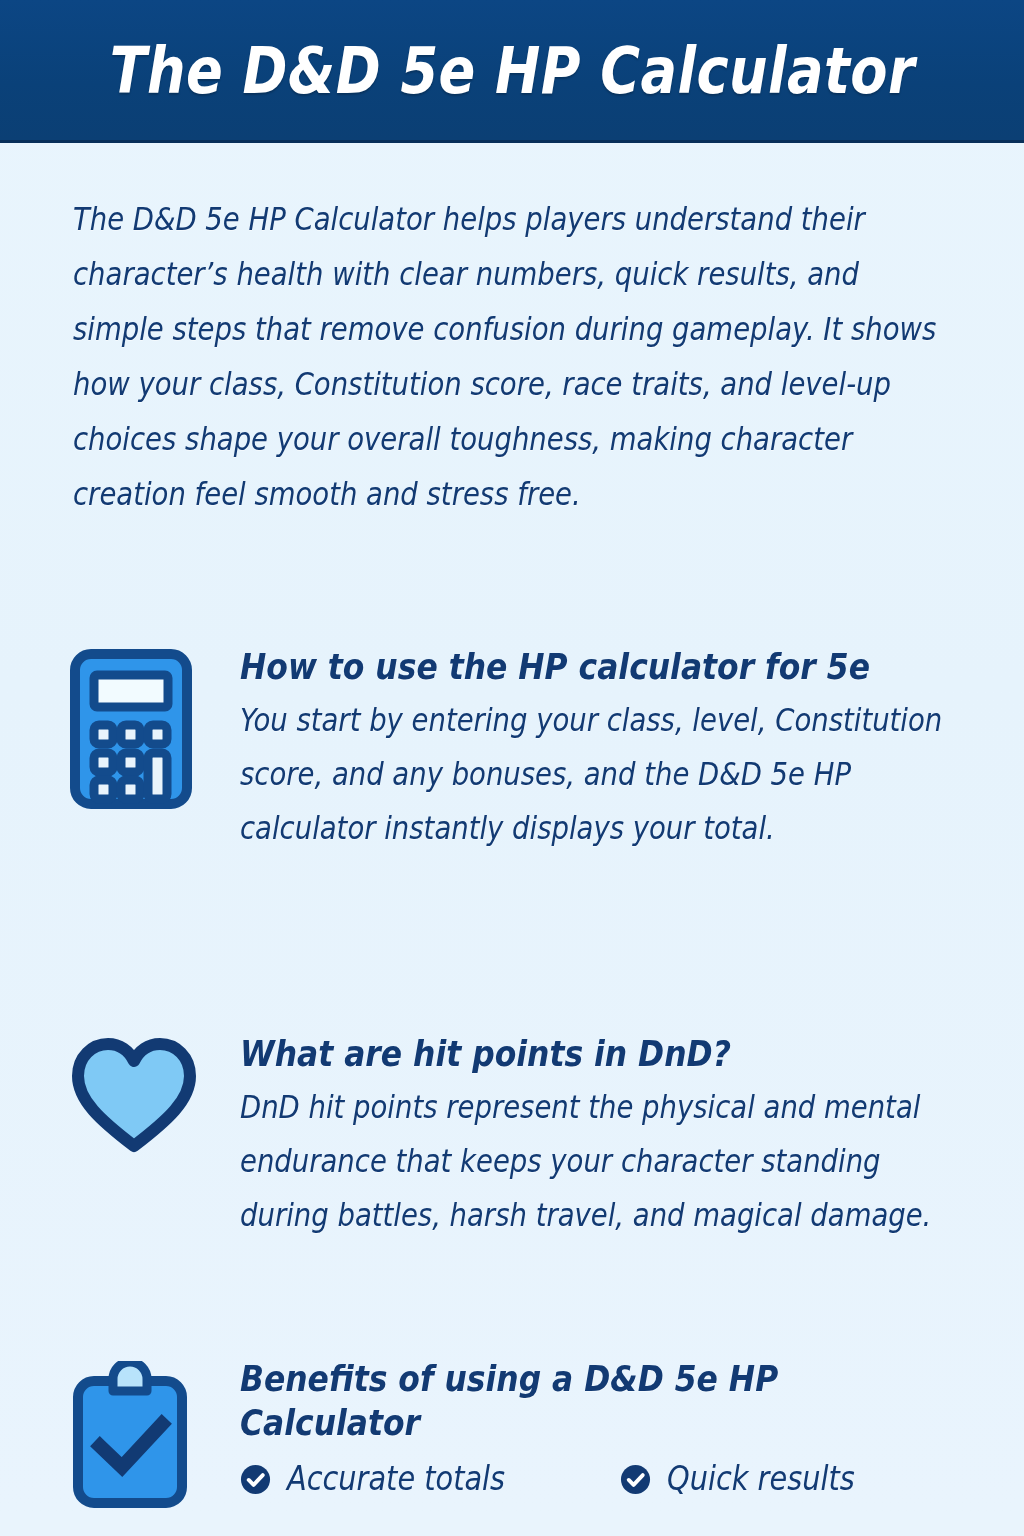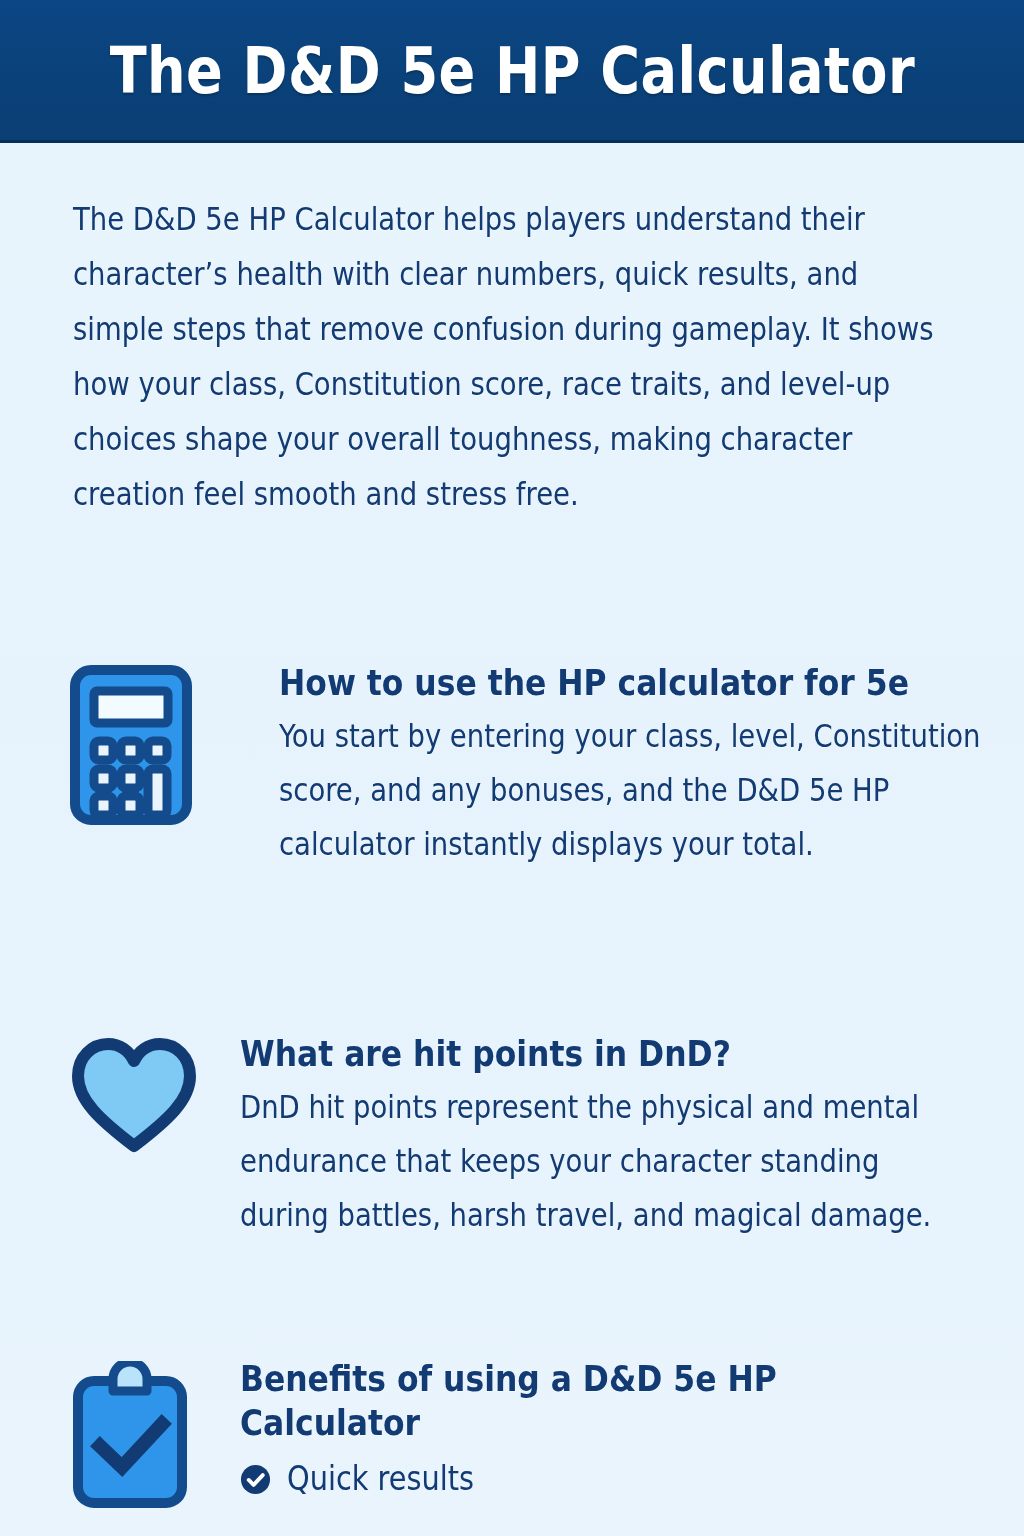--- a/index.html
+++ b/index.html
@@ -13,20 +13,21 @@
     background: #e9f4fc;
     font-family: "Liberation Sans", sans-serif;
   }
 
   .page {
     position: relative;
     width: 1024px;
     height: 1520px;
     background: linear-gradient(180deg, #e9f5fd 0%, #e6f3fc 45%, #e9f4fd 100%);
     overflow: hidden;
+    font-style: italic;
   }
 
   
   .header {
     position: absolute;
     top: 0;
     left: 0;
     width: 1024px;
     height: 143px;
     background: #0a4480;
@@ -67,21 +68,21 @@
   }
 
   
   .section {
     position: absolute;
     left: 70px;
     width: 905px;
     display: flex;
     align-items: flex-start;
   }
-  #section-howto { top: 661px; gap: 39px; }
+  #section-howto { top: 645px; }
   #section-hitpoints { top: 1032px; justify-content: center; }
   #section-benefits { top: 1357px; justify-content: space-between; }
 
   .icon-col {
     width: 170px;
     flex: 0 0 170px;
     display: flex;
     justify-content: flex-start;
     padding-top: 4px;
   }
@@ -200,19 +201,26 @@
       </svg>
     </div>
     <div class="text-col">
       <div class="sec-heading" id="benefits-heading">Benefits of using a D&amp;D 5e HP Calculator</div>
       <div class="benefit-list">
         <div class="benefit-item">
           <svg class="check-circle" viewBox="0 0 32 32">
             <circle cx="16" cy="16" r="15" fill="#123a73"></circle>
             <path d="M9 16.5 L14 21.5 L23.5 11.5" fill="none" stroke="#ffffff" stroke-width="4" stroke-linecap="round" stroke-linejoin="round"></path>
           </svg>
+          <span class="benefit-label">Accurate totals</span>
+        </div>
+        <div class="benefit-item">
+          <svg class="check-circle" viewBox="0 0 32 32">
+            <circle cx="16" cy="16" r="15" fill="#123a73"></circle>
+            <path d="M9 16.5 L14 21.5 L23.5 11.5" fill="none" stroke="#ffffff" stroke-width="4" stroke-linecap="round" stroke-linejoin="round"></path>
+          </svg>
           <span class="benefit-label">Quick results</span>
         </div>
       </div>
     </div>
   </div>
 
 </div>
 
 </body></html>

